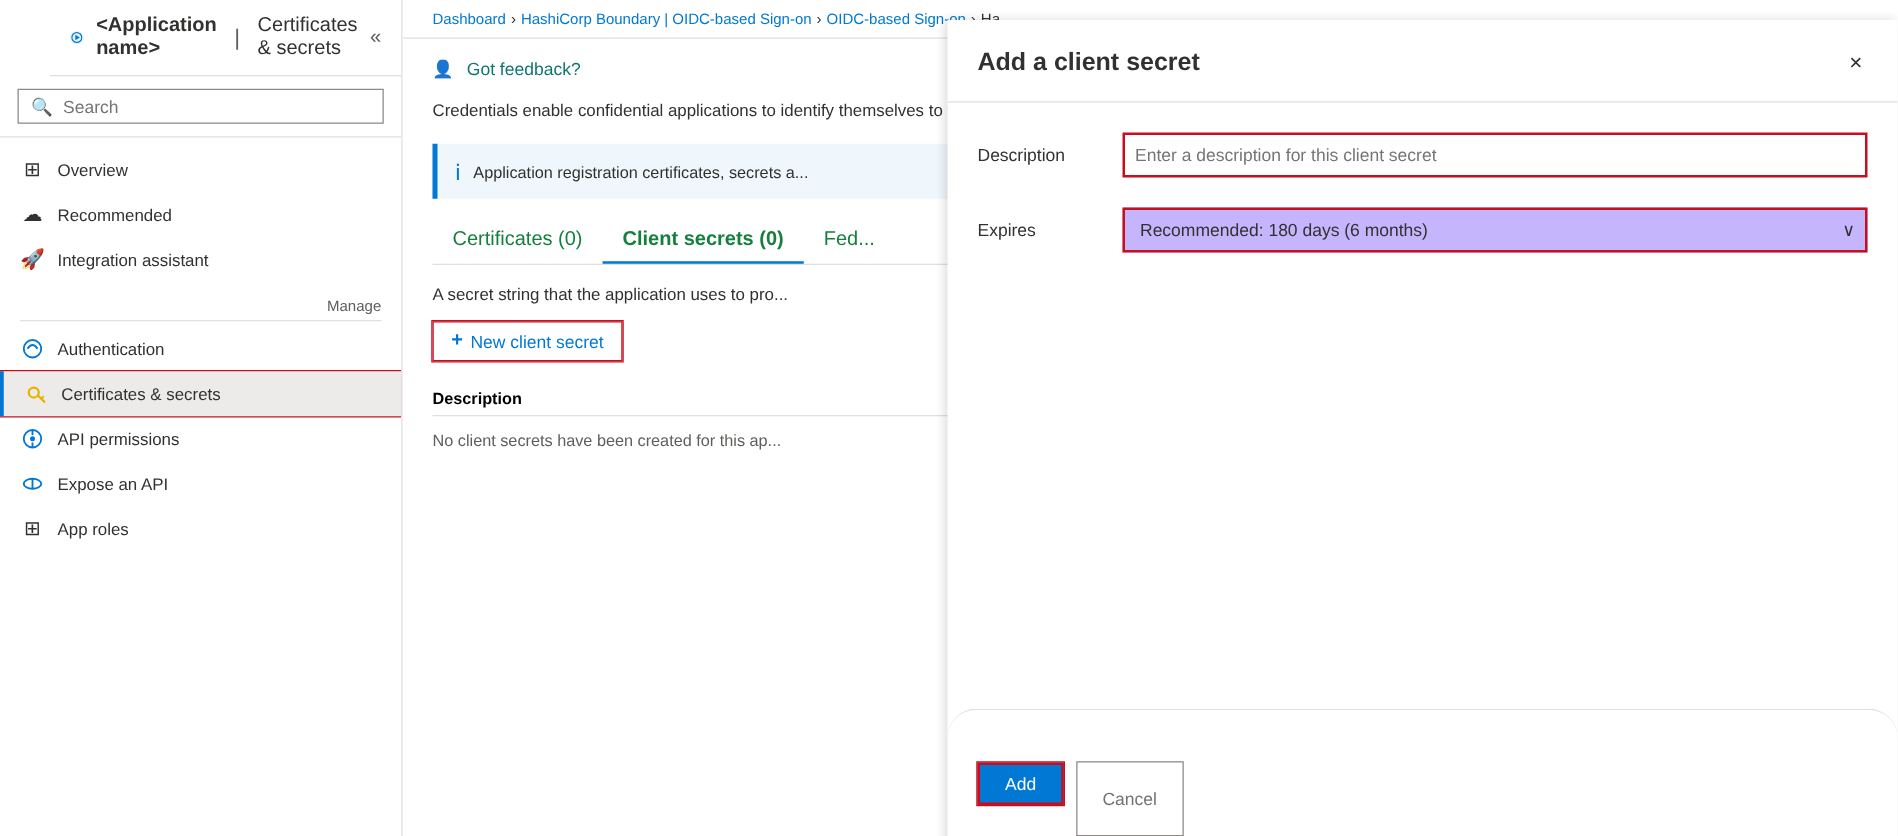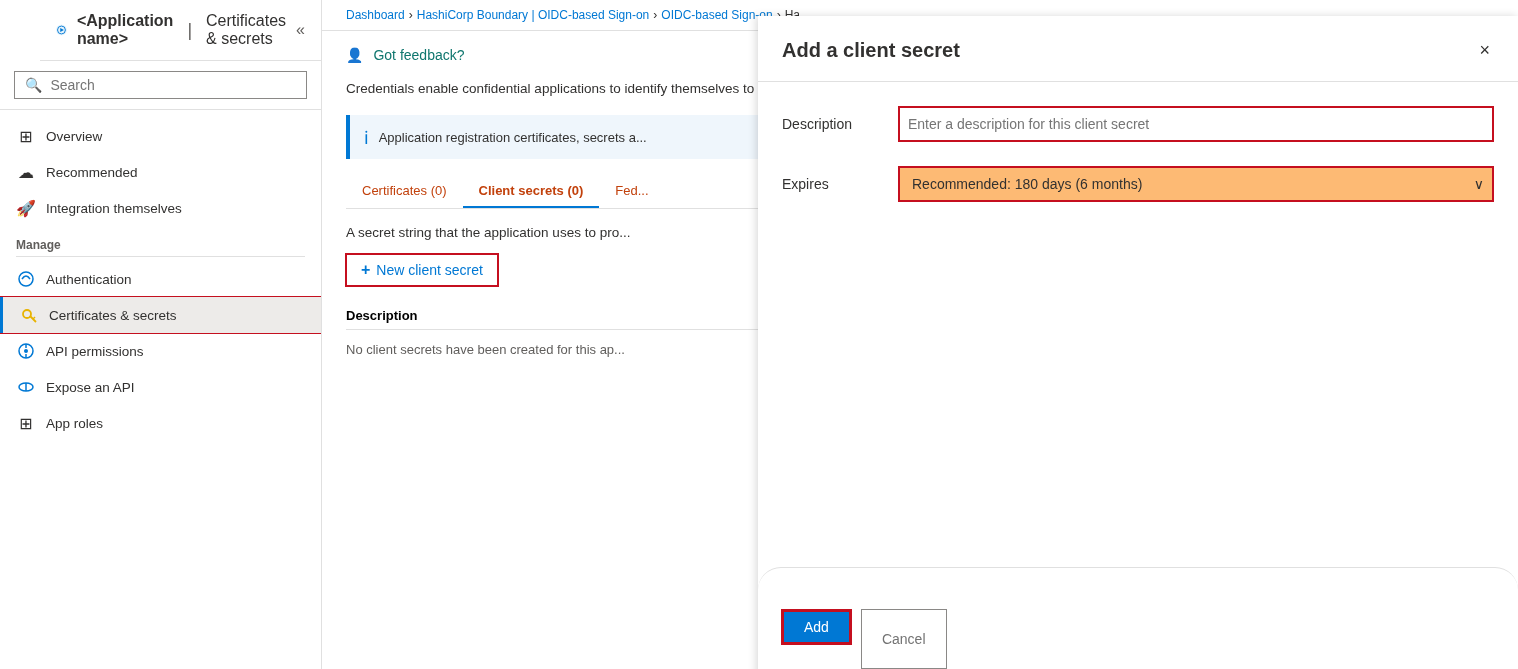--- a/index.html
+++ b/index.html
@@ -82,22 +82,23 @@
     }
     .nav-item.active {
       background: #edebe9;
       border-left: 3px solid #0078d4;
       outline: 1px solid #c50f1f;
     }
     .nav-item .icon { width: 20px; height: 20px; display: flex; align-items: center; justify-content: center; font-size: 16px; }
     .nav-section-label {
       padding: 12px 16px 4px;
       font-size: 12px;
-      font-weight: 700;
+      font-weight: 400;
       color: #605e5c;
+      text-align: right;
     }
 
     
     .main-content {
       flex: 1;
       display: flex;
       flex-direction: column;
       height: 669px;
       overflow: hidden;
       position: relative;
@@ -145,23 +146,23 @@
     }
     .info-icon { color: #0078d4; font-size: 18px; }
     .tabs {
       display: flex;
       gap: 0;
       border-bottom: 1px solid #e0e0e0;
       margin-bottom: 16px;
     }
     .tab {
       padding: 8px 16px;
-      font-size: 13px;
-      cursor: pointer;
-      color: #c2410c;
+      font-size: 16px;
+      cursor: pointer;
+      color: #15803d;
       border-bottom: 2px solid transparent;
     }
     .tab.active {
       font-weight: 600;
       border-bottom: 2px solid #0078d4;
     }
     .secret-desc {
       font-size: 13.5px;
       color: #323130;
       margin-bottom: 14px;
@@ -254,21 +255,21 @@
       position: relative;
       display: flex;
       align-items: center;
     }
     .select-wrapper select {
       width: 100%;
       border: 2px solid #c50f1f;
       padding: 8px 12px;
       font-size: 14px;
       outline: none;
-      background: #fdba74;
+      background: #c4b5fd;
       appearance: none;
       color: #323130;
       cursor: pointer;
     }
     .select-chevron {
       position: absolute;
       right: 10px;
       pointer-events: none;
       font-size: 14px;
       color: #323130;
@@ -336,21 +337,21 @@
       <div class="nav-item">
         <span class="icon">⊞</span>
         <span>Overview</span>
       </div>
       <div class="nav-item">
         <span class="icon">☁</span>
         <span>Recommended</span>
       </div>
       <div class="nav-item">
         <span class="icon">🚀</span>
-        <span>Integration themselves</span>
+        <span>Integration assistant</span>
       </div>
 
       <div class="nav-section-label">Manage</div>
       <hr style="border:none;border-top:1px solid #e0e0e0;margin:0 16px 4px;">
 
       <div class="nav-item">
         <span class="icon">
           <svg width="18" height="18" viewBox="0 0 18 18">
               <circle cx="9" cy="9" r="7" fill="none" stroke="#0078d4" stroke-width="1.5"></circle>
               <path d="M5 9 Q9 3 13 9" fill="none" stroke="#0078d4" stroke-width="1.5"></path>

